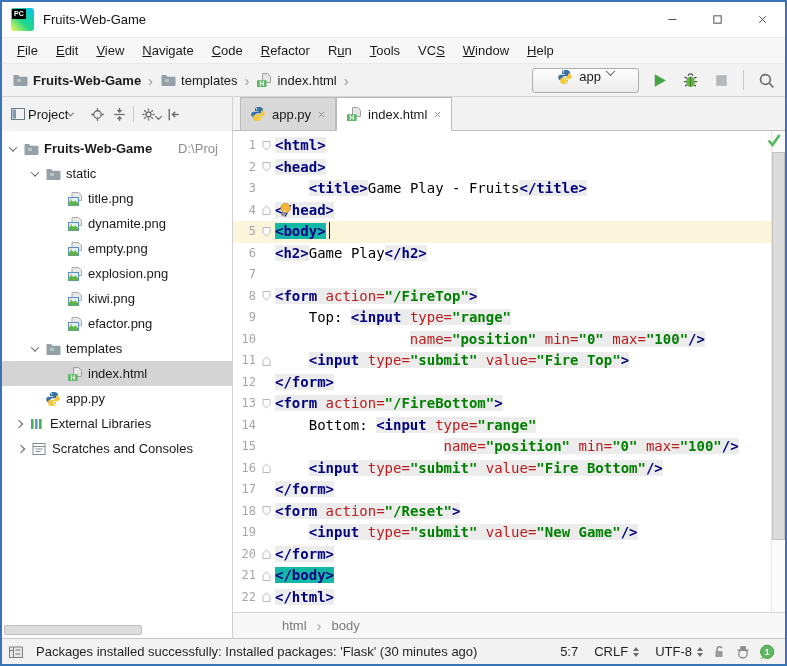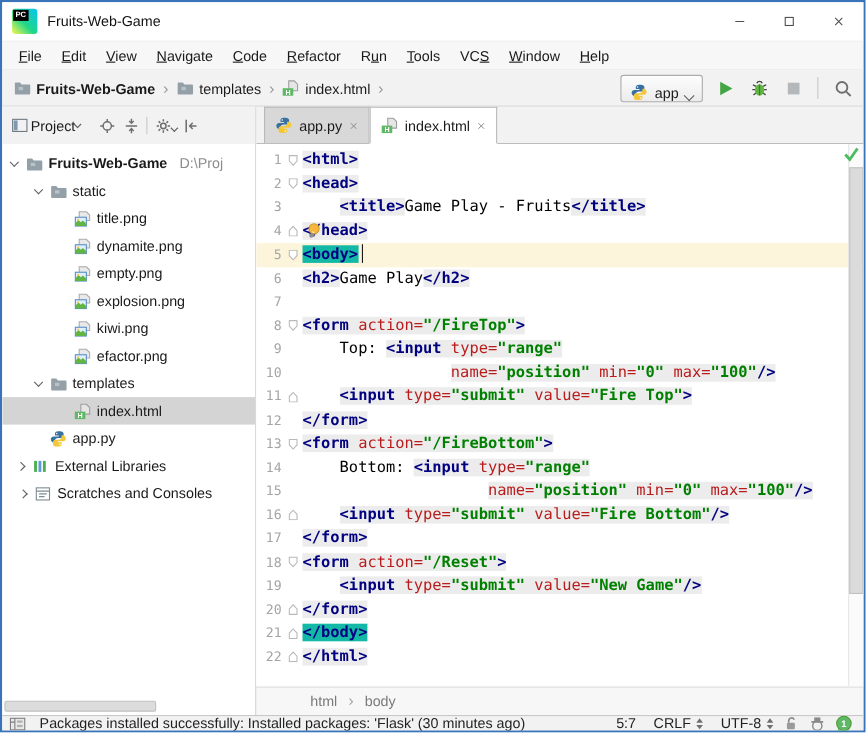--- a/index.html
+++ b/index.html
@@ -25,21 +25,21 @@
   .menubar{height:26px;background:#F7F7F7;display:flex;align-items:center;padding-left:6px;font-size:13px;color:#1a1a1a;border-bottom:1px solid #E9E9E9;flex:0 0 auto;}
   .menu-item{padding:3px 9px;}
   
   .navbar{height:33px;background:#F2F2F2;border-bottom:1px solid #D4D4D4;display:flex;align-items:center;padding:0 8px 0 10px;flex:0 0 auto;}
   .crumbs{display:flex;align-items:center;font-size:13px;color:#1a1a1a;min-width:0;}
   .crumb{display:flex;align-items:center;gap:5px;}
   .crumb .b{font-weight:bold;}
   .csep{color:#9a9a9a;margin:0 7px;font-size:15px;}
   .runbox{margin-left:auto;display:flex;align-items:center;gap:9px;}
   .runcfg{height:25px;border:1px solid #ADADAD;background:linear-gradient(#FDFDFD,#ECECEC);border-radius:3px;
-    display:flex;align-items:flex-end;gap:6px;padding:0 8px;font-size:13px;color:#1a1a1a;}
+    display:flex;align-items:flex-start;gap:6px;padding:0 24px;font-size:13px;color:#1a1a1a;}
   .toolbtn{width:22px;height:22px;display:flex;align-items:center;justify-content:center;}
   .toolbtn svg{width:17px;height:17px;}
   .vsep{width:1px;height:20px;background:#C9C9C9;margin:0 2px;}
   .chev{display:inline-block;width:7px;height:7px;border-right:1.7px solid #5f5f5f;border-bottom:1.7px solid #5f5f5f;}
   .chev.down{transform:rotate(45deg) translate(-1px,-1px);}
   .chev.right{transform:rotate(-45deg);}
   .chev.none{visibility:hidden;}
   
   .main{flex:1 1 auto;display:flex;min-height:0;}
   .project-panel{width:231px;flex:0 0 auto;border-right:1px solid #D1D1D1;display:flex;flex-direction:column;background:#fff;position:relative;}
@@ -48,21 +48,21 @@
   .ph-title{margin-right:-2px;}
   .ph-gap{flex:0 0 10px;}
   .phbtn{width:20px;height:20px;display:flex;align-items:center;justify-content:center;}
   .phbtn svg{width:15px;height:15px;}
   .gear-chev{width:5px;height:5px;border-right:1.4px solid #5f5f5f;border-bottom:1.4px solid #5f5f5f;transform:rotate(45deg);margin-left:-4px;margin-top:4px;}
   .tree{flex:1 1 auto;overflow:hidden;padding-top:5px;font-size:13px;color:#1a1a1a;}
   .trow{height:25px;display:flex;align-items:center;gap:5px;white-space:nowrap;}
   .trow .chev{width:6px;height:6px;flex:0 0 auto;margin-right:2px;}
   .trow.sel{background:#D4D4D4;}
   .tlabel.b{font-weight:bold;}
-  .suffix{color:#8C8C8C;margin-left:6px;text-align:center;}
+  .suffix{color:#8C8C8C;margin-left:21px;text-align:center;}
   .icon16{width:16px;height:16px;display:inline-flex;align-items:center;justify-content:center;flex:0 0 auto;}
   .icon16 svg{width:16px;height:16px;}
   .hscroll{position:absolute;bottom:3px;left:2px;width:138px;height:10px;background:#DCDCDC;border:1px solid #C0C0C0;border-radius:2px;}
   
   .editor-col{flex:1 1 auto;display:flex;flex-direction:column;min-width:0;}
   .tabstrip{height:34px;background:#F2F2F2;border-bottom:1px solid #BDBDBD;display:flex;align-items:flex-end;padding-left:7px;flex:0 0 auto;}
   .tab{height:33px;display:flex;align-items:center;gap:6px;padding:0 9px;font-size:13px;color:#1a1a1a;
     background:#D8D8D8;border:1px solid #B9B9B9;border-bottom:none;position:relative;}
   .tab.active{background:#fff;z-index:2;margin-bottom:-1px;height:34px;border-bottom:1px solid #fff;}
   .tab-close svg{width:9px;height:9px;}
@@ -80,21 +80,21 @@
   .str{color:#008000;font-weight:bold;}
   .inspect-ok{position:absolute;top:1px;right:3px;width:16px;height:16px;z-index:5;}
   .vtrack{position:absolute;top:0;right:0;bottom:0;width:14px;border-left:1px solid #E6E6E6;background:#FBFBFB;z-index:4;}
   .vthumb{position:absolute;top:21px;left:0px;width:13px;height:388px;background:#DBDBDB;border:1px solid #C2C2C2;}
   .bulb{position:absolute;left:44px;top:71px;width:16px;height:18px;z-index:6;}
   .tcaret{position:absolute;left:96px;top:91px;width:1px;height:17px;background:#1a1a1a;z-index:6;}
   .crumbbar{height:26px;background:#F7F7F7;border-top:1px solid #D5D5D5;display:flex;align-items:center;
     padding-left:49px;font-size:13px;color:#7A7A7A;flex:0 0 auto;}
   .crumbbar .csep{margin:0 10px;color:#A5A5A5;}
   
-  .statusbar{height:14px;background:#F2F2F2;border-top:1px solid #C8C8C8;display:flex;align-items:center;
+  .statusbar{height:26px;background:#F2F2F2;border-top:1px solid #C8C8C8;display:flex;align-items:center;
     padding:0 10px 0 6px;font-size:13px;color:#1f1f1f;gap:8px;flex:0 0 auto;}
   .sb-msg{margin-left:4px;}
   .sb-spacer{flex:1 1 auto;}
   .sb-item{display:flex;align-items:center;gap:3px;margin-left:8px;}
   .sbicon{width:16px;height:16px;display:inline-flex;align-items:center;justify-content:center;}
   .sbicon svg{width:16px;height:16px;}
   .ud{display:inline-flex;flex-direction:column;gap:2px;margin-left:2px;}
   .ud i{display:block;width:0;height:0;border-left:3.5px solid transparent;border-right:3.5px solid transparent;}
   .ud .tu{border-bottom:4px solid #6e6e6e;}
   .ud .td{border-top:4px solid #6e6e6e;}

